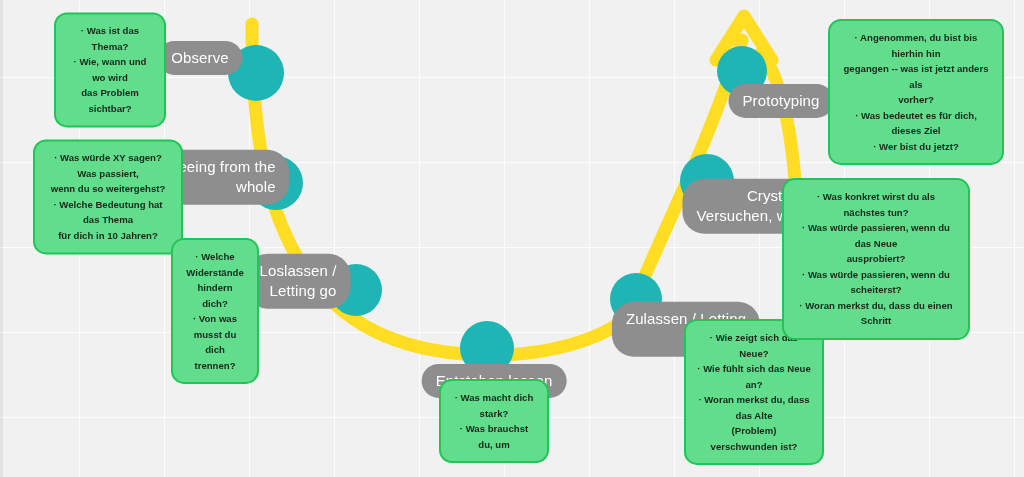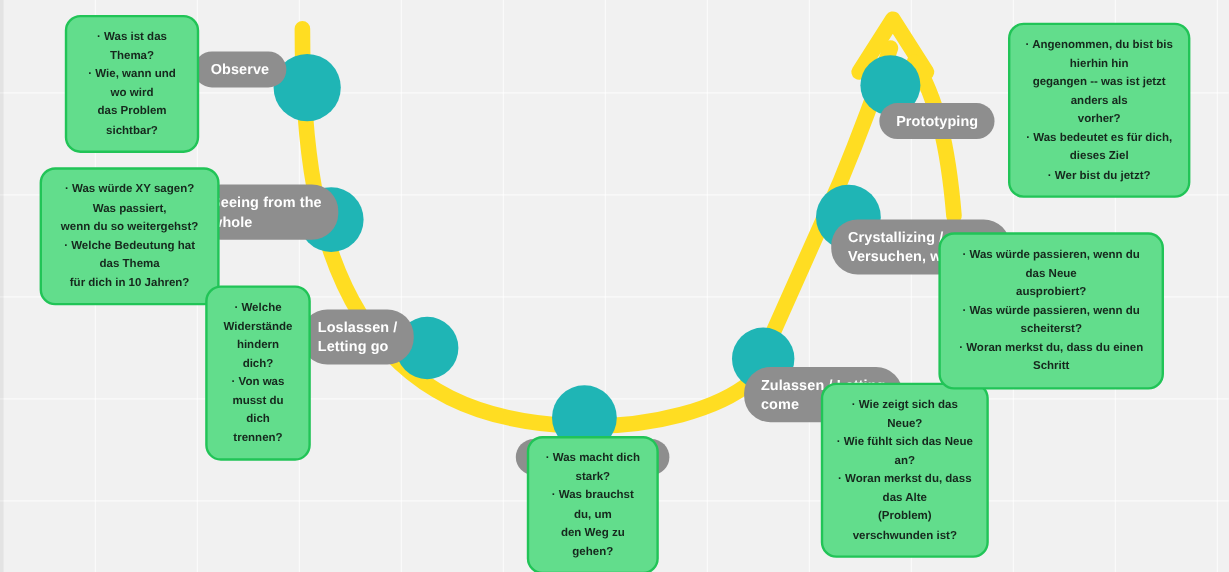--- a/index.html
+++ b/index.html
@@ -40,24 +40,24 @@
     background: #1fb5b5;
     transform: translate(-50%, -50%);
   }
   .stage-pill {
     position: absolute;
     transform: translate(-50%, -50%);
     background: #8e8e8e;
     color: #ffffff;
     border-radius: 22px;
     padding: 7px 14px;
-    font-size: 12px;
-    font-weight: 700;
+    font-size: 15px;
+    font-weight: 400;
     line-height: 1.35;
-    text-align: left;
+    text-align: right;
     white-space: pre-line;
     letter-spacing: 0.1px;
   }
   .q-box {
     position: absolute;
     transform: translate(-50%, -50%);
     background: #62dd8c;
     border: 2.5px solid #21c457;
     border-radius: 13px;
     padding: 9px 11px;
@@ -110,43 +110,43 @@
         <span class="q-line">· Welche Widerstände</span>
         <span class="q-line">hindern dich?</span>
         <span class="q-line">· Von was musst du dich</span>
         <span class="q-line">trennen?</span>
       </div>
       <div class="node-dot" style="left: 487px; top: 348px; width: 54px; height: 54px;"></div>
       <div class="stage-pill" style="left: 494px; top: 381px;">Entstehen lassen</div>
       <div class="q-box" style="left: 494px; top: 421px; width: 110px;">
         <span class="q-line">· Was macht dich stark?</span>
         <span class="q-line">· Was brauchst du, um</span>
-        <span class="q-line">den Weg zu gehen?</span>
       </div>
       <div class="node-dot" style="left: 636px; top: 299px; width: 52px; height: 52px;"></div>
       <div class="stage-pill" style="left: 686px; top: 329px;">Zulassen / Letting
 come</div>
       <div class="q-box" style="left: 754px; top: 392px; width: 140px;">
         <span class="q-line">· Wie zeigt sich das Neue?</span>
         <span class="q-line">· Wie fühlt sich das Neue an?</span>
         <span class="q-line">· Woran merkst du, dass das Alte</span>
         <span class="q-line">(Problem) verschwunden ist?</span>
       </div>
       <div class="node-dot" style="left: 707px; top: 181px; width: 54px; height: 54px;"></div>
       <div class="stage-pill" style="left: 767px; top: 206px;">Crystallizing /
 Versuchen, was geht</div>
       <div class="q-box" style="left: 876px; top: 259px; width: 188px;">
+        <span class="q-line">· Was konkret wirst du als nächstes tun?</span>
         <span class="q-line">· Was würde passieren, wenn du das Neue</span>
         <span class="q-line">ausprobiert?</span>
         <span class="q-line">· Was würde passieren, wenn du scheiterst?</span>
         <span class="q-line">· Woran merkst du, dass du einen Schritt</span>
       </div>
       <div class="node-dot" style="left: 742px; top: 71px; width: 50px; height: 50px;"></div>
       <div class="stage-pill" style="left: 781px; top: 101px;">Prototyping</div>
-      <div class="q-box" style="left: 916px; top: 92px; width: 152px;">
+      <div class="q-box" style="left: 916px; top: 92px; width: 176px;">
         <span class="q-line">· Angenommen, du bist bis hierhin hin</span>
         <span class="q-line">gegangen -- was ist jetzt anders als</span>
         <span class="q-line">vorher?</span>
         <span class="q-line">· Was bedeutet es für dich, dieses Ziel</span>
         <span class="q-line">· Wer bist du jetzt?</span>
       </div>
     </div>
 
 </div>
 

